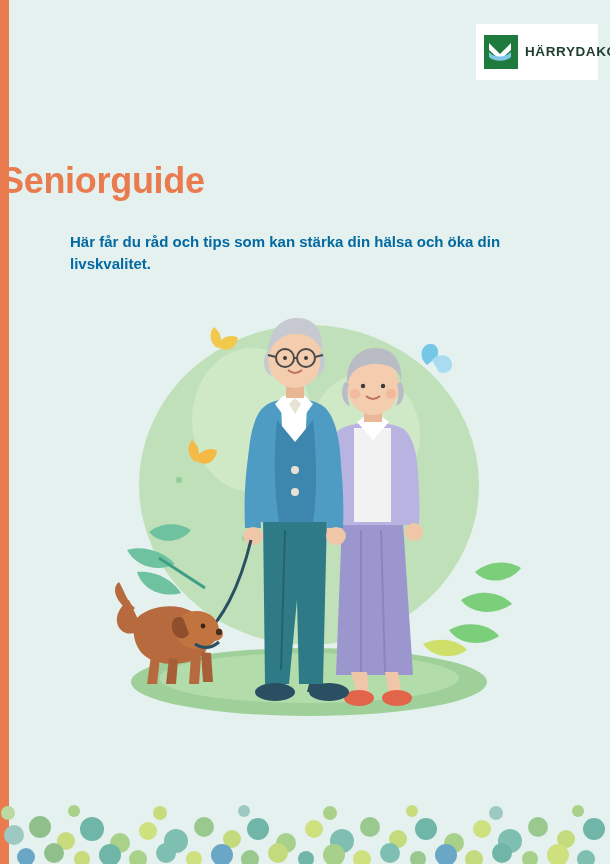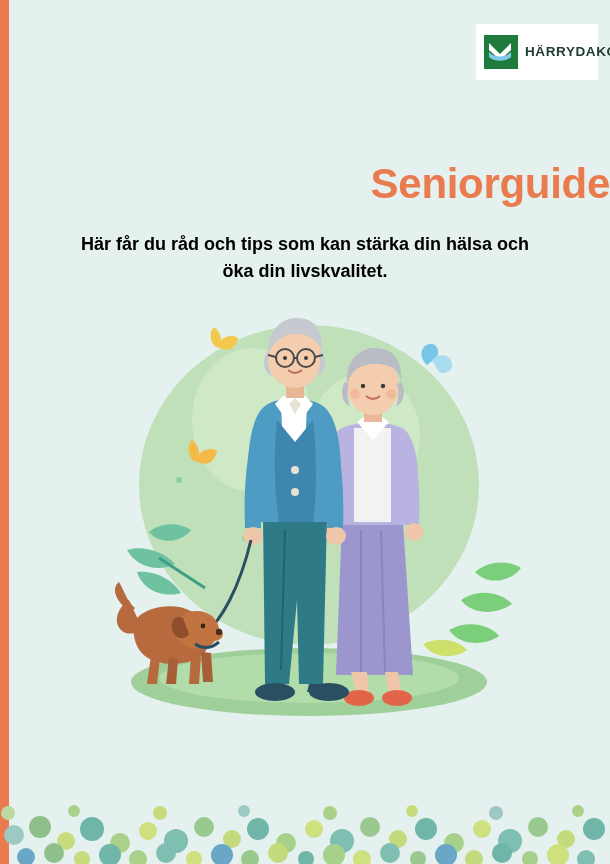--- a/index.html
+++ b/index.html
@@ -57,35 +57,34 @@
     font-weight: bold;
     font-size: 13.5px;
     letter-spacing: 0.6px;
     color: #1f3d2e;
   }
   
   .title {
     position: absolute;
     left: 0; right: 0;
     top: 160px;
-    text-align: right;
-    font-size: 42px;
+    text-align: left;
+    font-size: 36px;
     font-weight: bold;
     color: #ea7b4e;
     letter-spacing: -0.3px;
-    margin-left: 42px;
   }
   .subtitle {
     position: absolute;
     left: 70px; right: 70px;
     top: 231px;
-    text-align: center;
-    font-size: 18px;
+    text-align: left;
+    font-size: 15px;
     font-weight: bold;
-    color: #000000;
+    color: #0369a1;
     line-height: 1.48;
   }
   .footnote {
     position: absolute;
     left: 70px; right: 70px;
     top: 723px;
     text-align: center;
     font-size: 11.5px;
     color: #2d5f57;
     line-height: 1.5;

